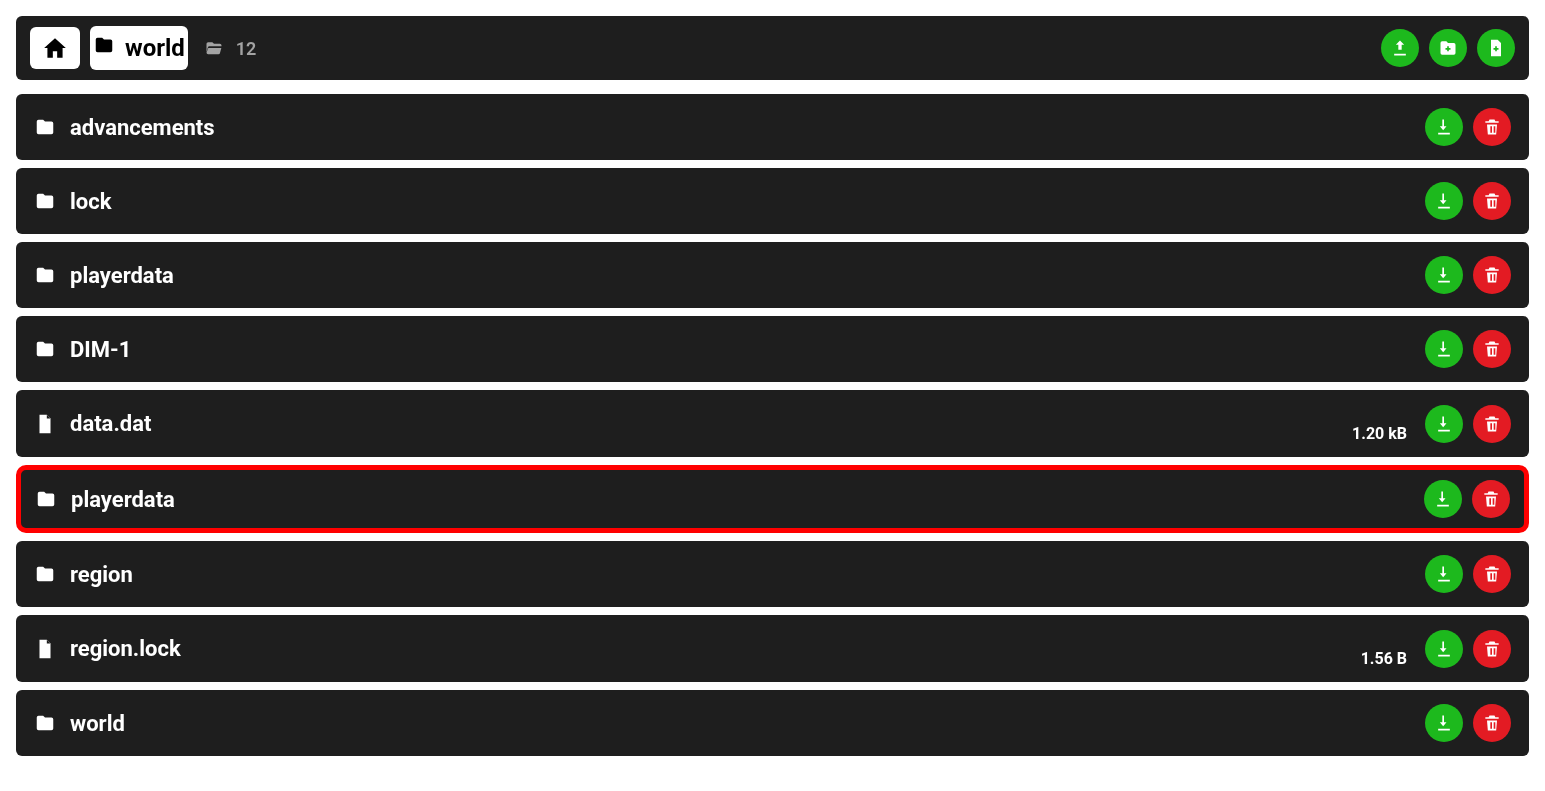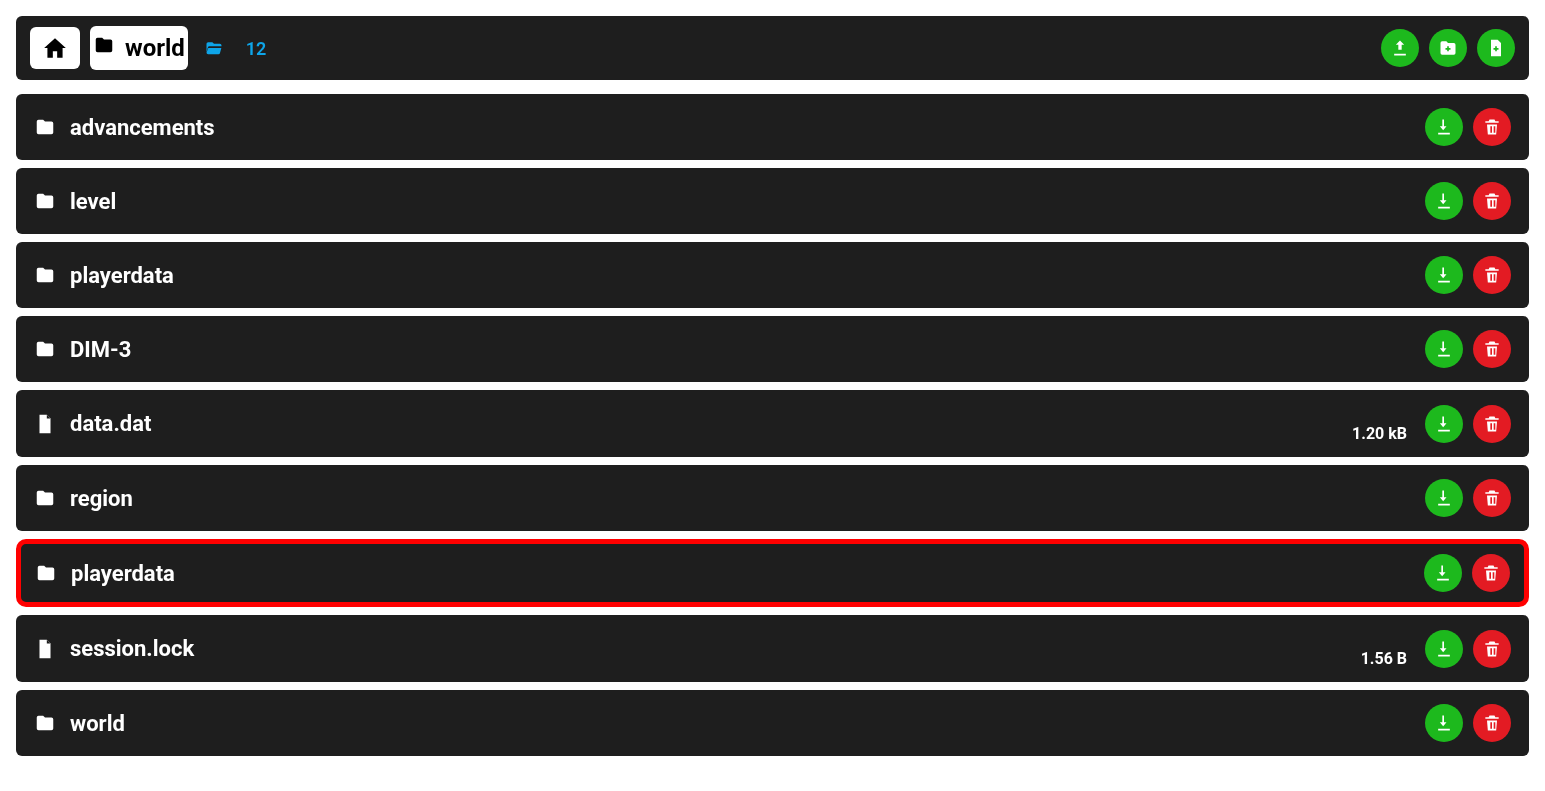--- a/index.html
+++ b/index.html
@@ -29,22 +29,22 @@
     font-weight: 700;
     font-size: 24px;
     cursor: pointer;
   }
   .crumb.home { padding: 8px 12px; }
   .crumb.home svg { width: 26px; height: 26px; }
   .crumb .ficon svg { width: 22px; height: 22px; }
   .count {
     display: flex;
     align-items: center;
-    gap: 22px;
-    color: #0ea5e9;
+    gap: 12px;
+    color: #a3a3a3;
     font-weight: 600;
     font-size: 18px;
     margin-left: 6px;
   }
   .count svg { width: 20px; height: 20px; }
   .spacer { flex: 1; }
   .circle-btn {
     width: 38px;
     height: 38px;
     border-radius: 50%;
@@ -183,21 +183,21 @@
           </svg>
         </div>
       </div>
     </div>
     <div class="row">
       <span class="icon">
         <svg viewBox="0 0 24 24">
           <use href="#i-folder"></use>
         </svg>
       </span>
-      <span class="name">level</span>
+      <span class="name">lock</span>
       <div class="spacer"></div>
       <div class="actions">
         <div class="circle-btn green">
           <svg viewBox="0 0 24 24">
             <use href="#i-download"></use>
           </svg>
         </div>
         <div class="circle-btn red">
           <svg viewBox="0 0 24 24">
             <use href="#i-trash"></use>
@@ -225,21 +225,21 @@
           </svg>
         </div>
       </div>
     </div>
     <div class="row">
       <span class="icon">
         <svg viewBox="0 0 24 24">
           <use href="#i-folder"></use>
         </svg>
       </span>
-      <span class="name">DIM-3</span>
+      <span class="name">DIM-1</span>
       <div class="spacer"></div>
       <div class="actions">
         <div class="circle-btn green">
           <svg viewBox="0 0 24 24">
             <use href="#i-download"></use>
           </svg>
         </div>
         <div class="circle-btn red">
           <svg viewBox="0 0 24 24">
             <use href="#i-trash"></use>
@@ -262,20 +262,41 @@
             <use href="#i-download"></use>
           </svg>
         </div>
         <div class="circle-btn red">
           <svg viewBox="0 0 24 24">
             <use href="#i-trash"></use>
           </svg>
         </div>
       </div>
     </div>
+    <div class="row highlight">
+      <span class="icon">
+        <svg viewBox="0 0 24 24">
+          <use href="#i-folder"></use>
+        </svg>
+      </span>
+      <span class="name">playerdata</span>
+      <div class="spacer"></div>
+      <div class="actions">
+        <div class="circle-btn green">
+          <svg viewBox="0 0 24 24">
+            <use href="#i-download"></use>
+          </svg>
+        </div>
+        <div class="circle-btn red">
+          <svg viewBox="0 0 24 24">
+            <use href="#i-trash"></use>
+          </svg>
+        </div>
+      </div>
+    </div>
     <div class="row">
       <span class="icon">
         <svg viewBox="0 0 24 24">
           <use href="#i-folder"></use>
         </svg>
       </span>
       <span class="name">region</span>
       <div class="spacer"></div>
       <div class="actions">
         <div class="circle-btn green">
@@ -283,48 +304,27 @@
             <use href="#i-download"></use>
           </svg>
         </div>
         <div class="circle-btn red">
           <svg viewBox="0 0 24 24">
             <use href="#i-trash"></use>
           </svg>
         </div>
       </div>
     </div>
-    <div class="row highlight">
-      <span class="icon">
-        <svg viewBox="0 0 24 24">
-          <use href="#i-folder"></use>
-        </svg>
-      </span>
-      <span class="name">playerdata</span>
-      <div class="spacer"></div>
-      <div class="actions">
-        <div class="circle-btn green">
-          <svg viewBox="0 0 24 24">
-            <use href="#i-download"></use>
-          </svg>
-        </div>
-        <div class="circle-btn red">
-          <svg viewBox="0 0 24 24">
-            <use href="#i-trash"></use>
-          </svg>
-        </div>
-      </div>
-    </div>
     <div class="row">
       <span class="icon">
         <svg viewBox="0 0 24 24">
           <use href="#i-file2"></use>
         </svg>
       </span>
-      <span class="name">session.lock</span>
+      <span class="name">region.lock</span>
       <div class="spacer"></div>
       <span class="size">1.56 B</span>
       <div class="actions">
         <div class="circle-btn green">
           <svg viewBox="0 0 24 24">
             <use href="#i-download"></use>
           </svg>
         </div>
         <div class="circle-btn red">
           <svg viewBox="0 0 24 24">

